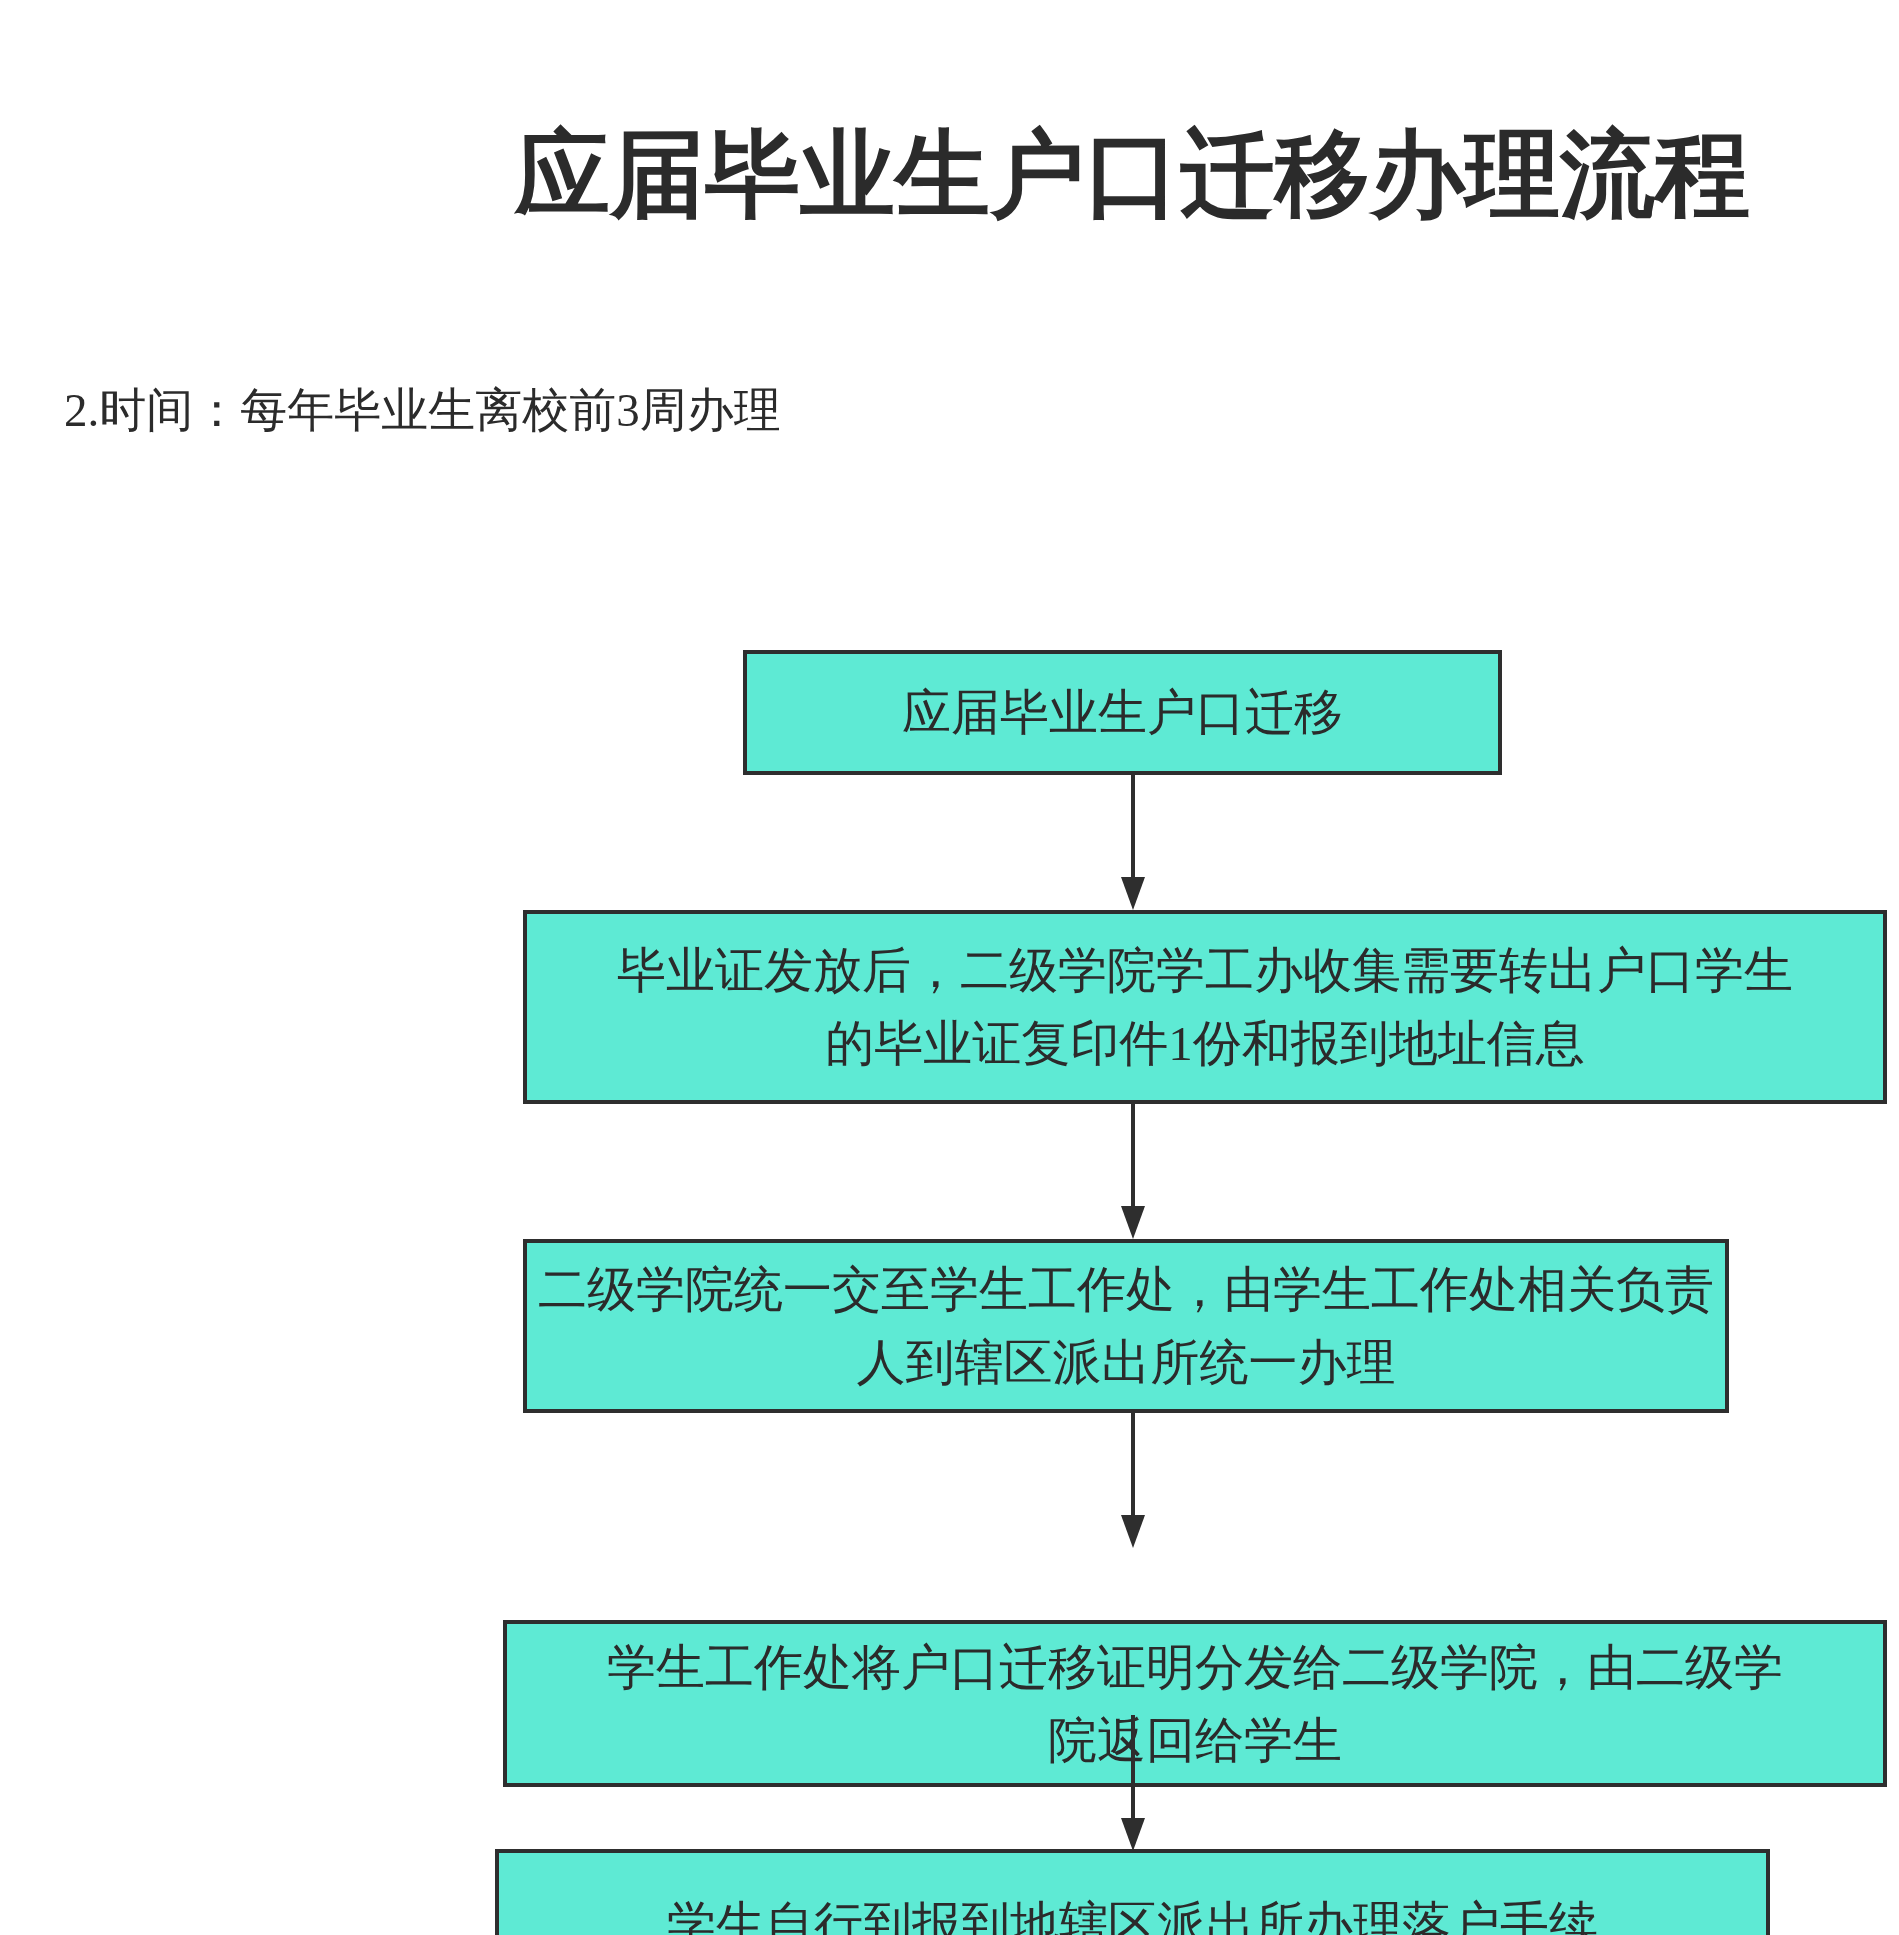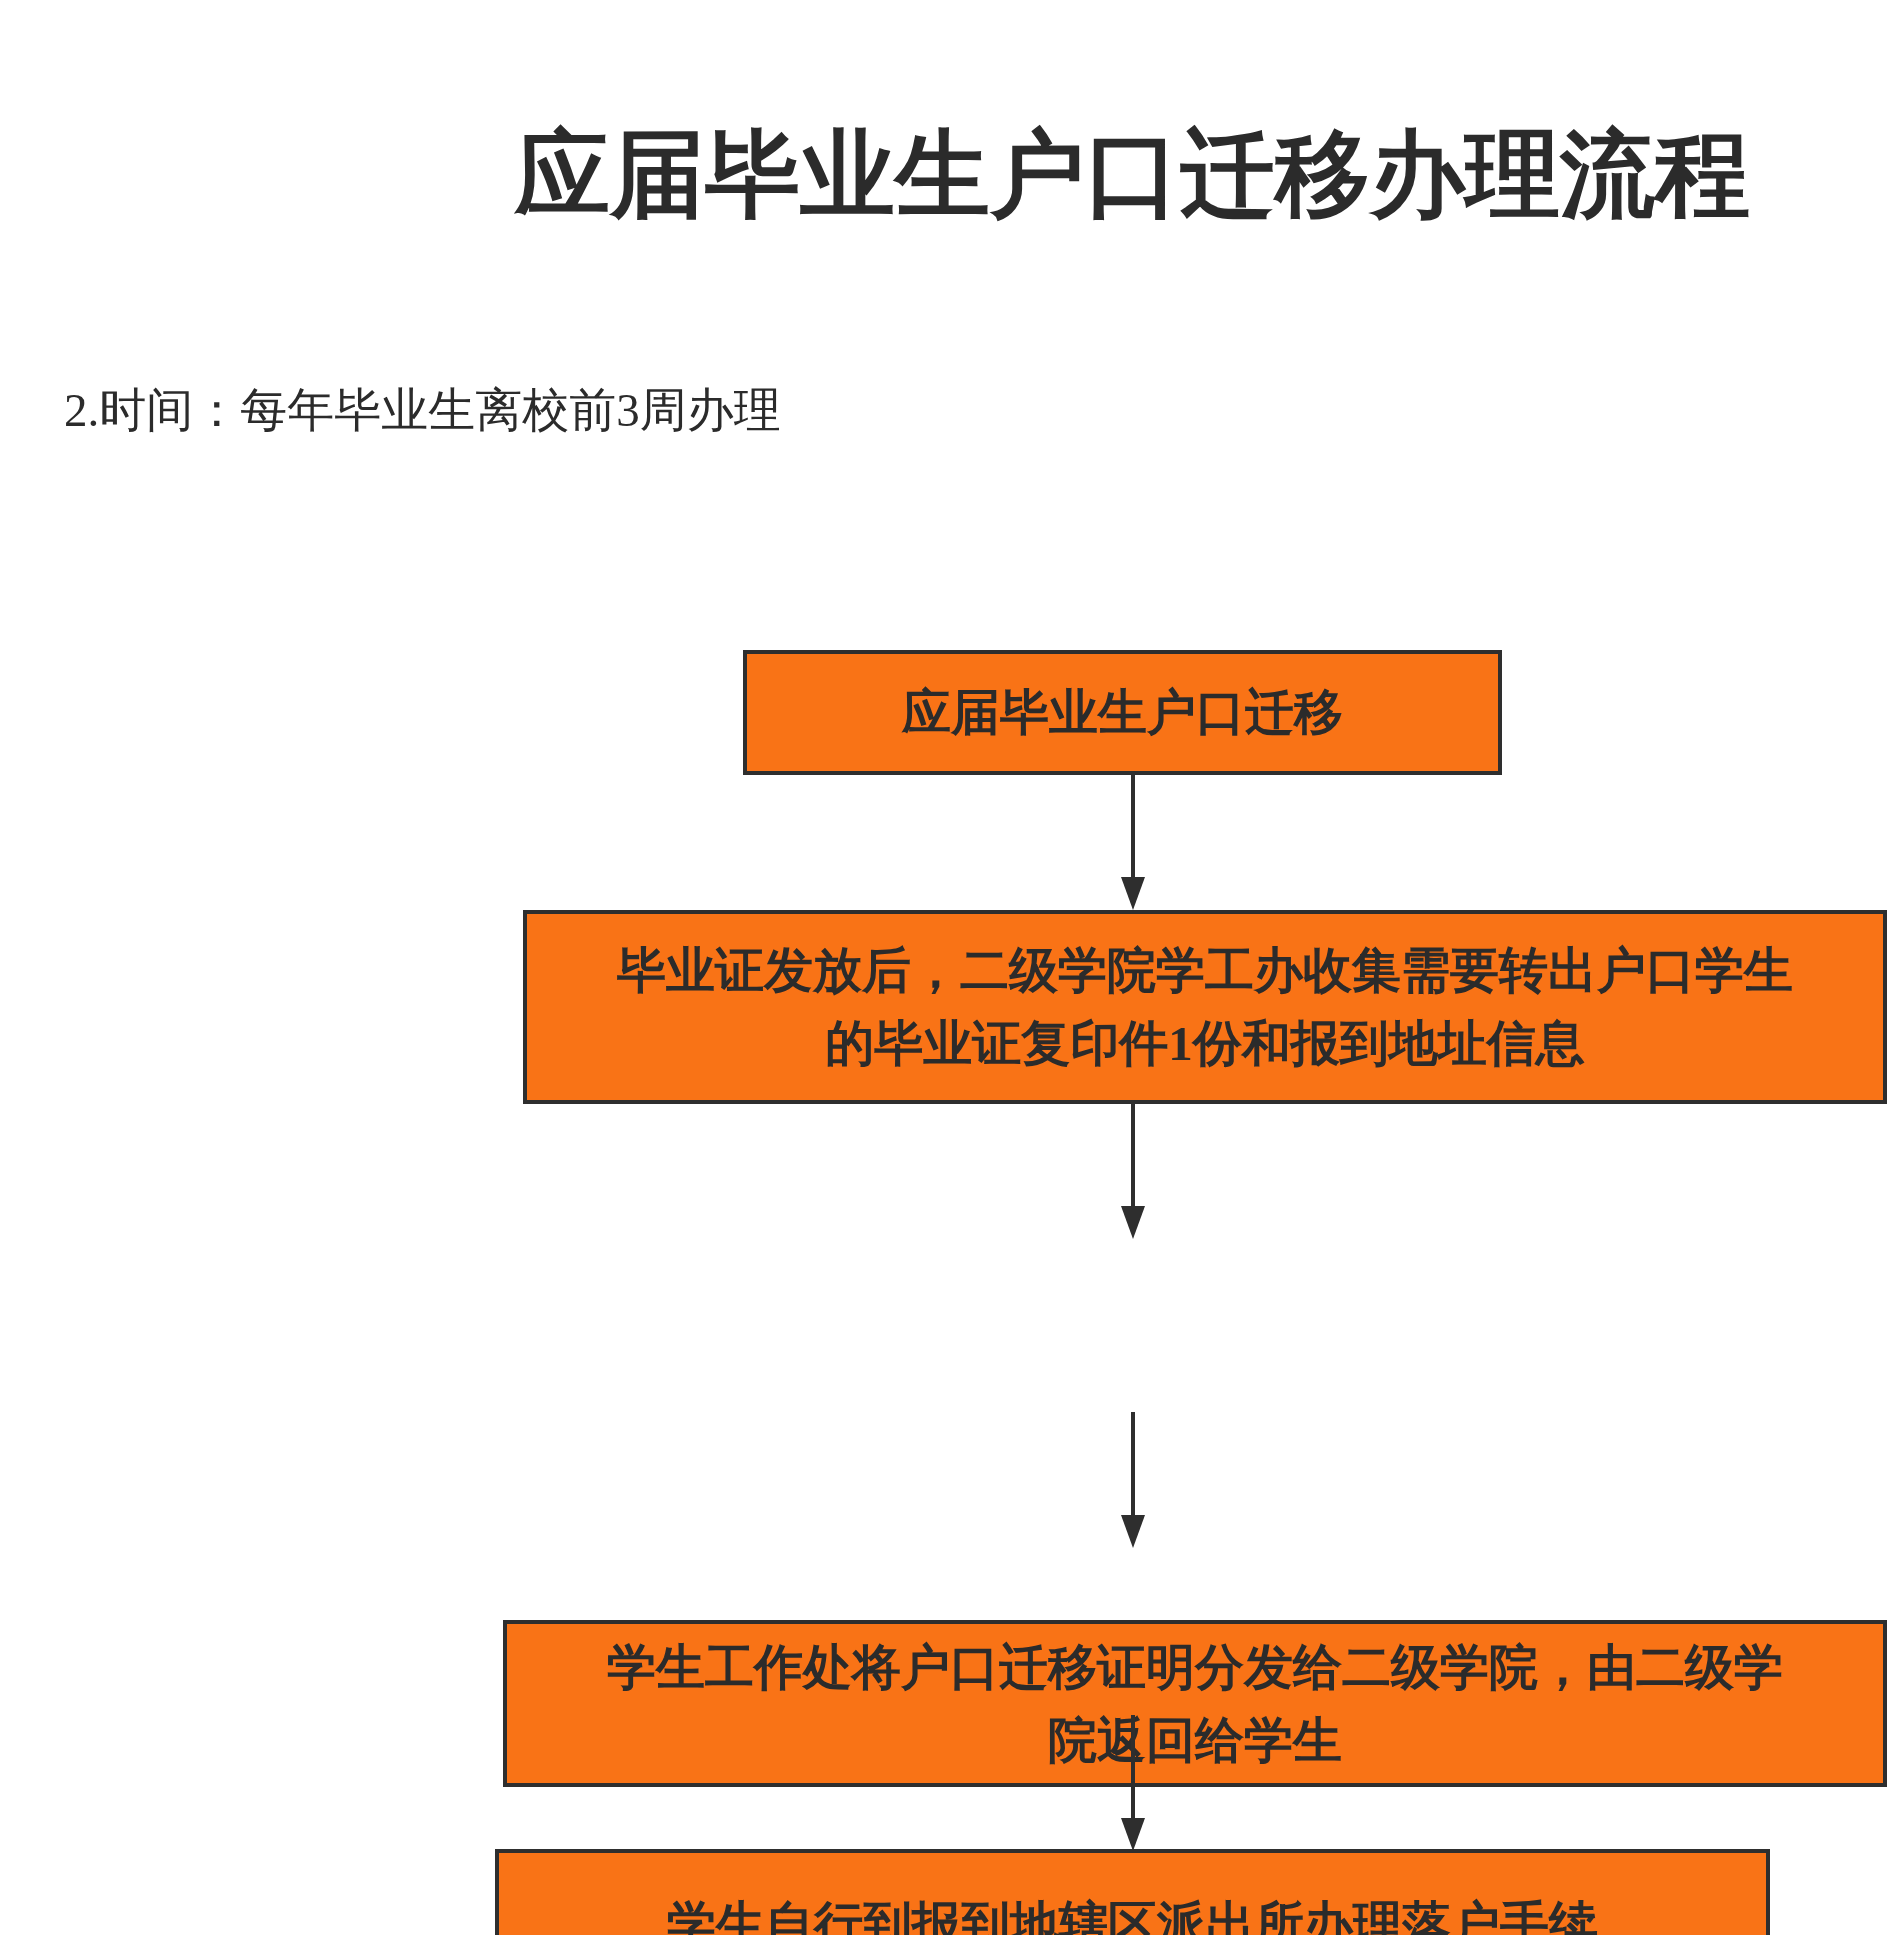--- a/index.html
+++ b/index.html
@@ -31,30 +31,29 @@
     left: 64px;
     top: 381px;
     font-size: 47px;
     line-height: 59px;
     color: #2b2b2b;
   }
   .flow-box {
     position: absolute;
     box-sizing: border-box;
     border: 4.6px solid #2e2e2e;
-    background: #f97316;
+    background: #5eead4;
     display: flex;
     align-items: center;
     justify-content: center;
     text-align: center;
     font-size: 49px;
     line-height: 73px;
     white-space: pre-line;
     color: #2b2b2b;
-    font-weight: bold;
   }
   .box-1 { left: 743px; top: 650px; width: 759px; height: 125px; }
   .box-2 { left: 523px; top: 910px; width: 1364px; height: 194px; }
   .box-3 { left: 523px; top: 1239px; width: 1206px; height: 174px; }
   .box-4 { left: 503px; top: 1620px; width: 1384px; height: 167px; }
   .box-5 { left: 495px; top: 1849px; width: 1275px; height: 151px; }
   .arrow {
     position: absolute;
     left: 1120px;
     width: 25.6px;
@@ -99,20 +98,22 @@
   </div>
 
   <div class="flow-box box-2">毕业证发放后，二级学院学工办收集需要转出户口学生
 的毕业证复印件1份和报到地址信息</div>
 
   <div class="arrow arrow-2">
     <div class="arrow-line"></div>
     <div class="arrow-head"></div>
   </div>
 
+  <div class="flow-box box-3">二级学院统一交至学生工作处，由学生工作处相关负责
+人到辖区派出所统一办理</div>
 
   <div class="arrow arrow-3">
     <div class="arrow-line"></div>
     <div class="arrow-head"></div>
   </div>
 
   <div class="flow-box box-4">学生工作处将户口迁移证明分发给二级学院，由二级学
 院返回给学生</div>
 
   <div class="arrow arrow-4">

